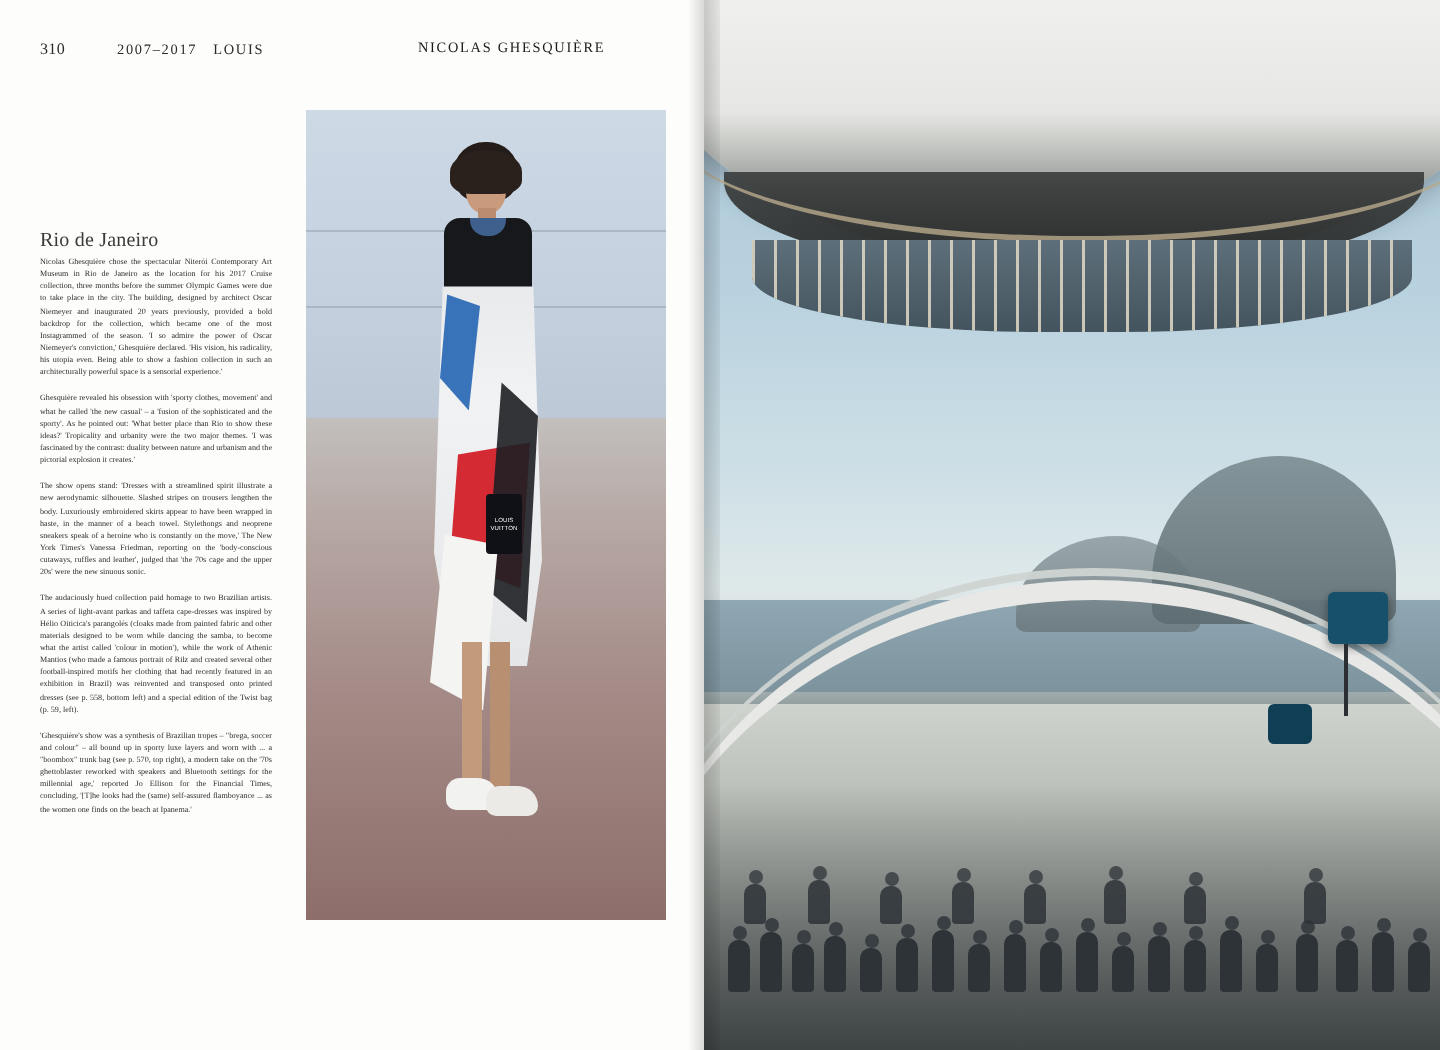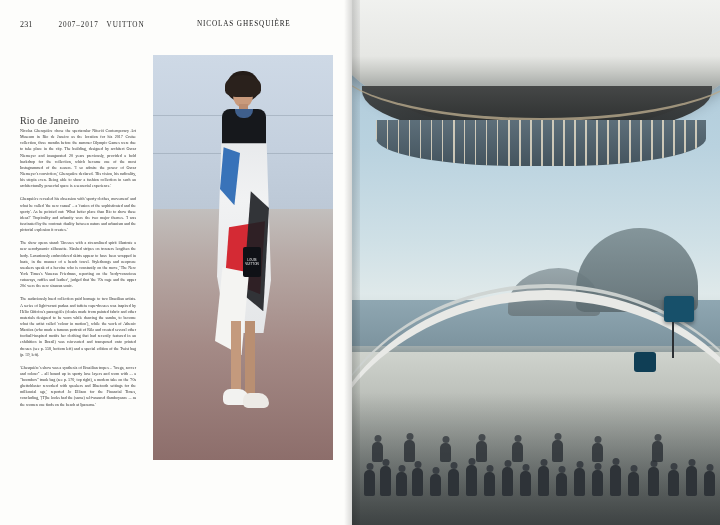--- a/index.html
+++ b/index.html
@@ -39,21 +39,21 @@
   .folio {
     font-size: 8px;
     letter-spacing: 0.02em;
     margin-right: 26px;
   }
   .rh-season {
     letter-spacing: 0.12em;
   }
   .rh-designer {
     position: absolute;
-    left: 197px;
+    left: 209px;
     top: 20px;
     font-size: 7.2px;
     letter-spacing: 0.12em;
   }
   
   .left-photo {
     position: absolute;
     left: 153px;
     top: 55px;
     width: 180px;
@@ -455,24 +455,24 @@
   }
 </style>
 </head>
 <body>
 
 <div class="spread">
 
   <div class="page-left">
 
     <div class="running-head">
-      <span class="folio">231</span>
+      <span class="folio">310</span>
       <span class="rh-season">2007–2017</span>
       <span style="width:8px"></span>
-      <span class="rh-season">VUITTON</span>
+      <span class="rh-season">LOUIS</span>
     </div>
     <div class="rh-designer">NICOLAS GHESQUIÈRE</div>
 
     <h1 class="headline">Rio de Janeiro</h1>
 
     <div class="col">
       <p>Nicolas Ghesquière chose the spectacular Niterói Contemporary Art Museum in Rio de Janeiro as the location for his 2017 Cruise collection, three months before the summer Olympic Games were due to take place in the city. The building, designed by architect Oscar Niemeyer and inaugurated 20 years previously, provided a bold backdrop for the collection, which became one of the most Instagrammed of the season. 'I so admire the power of Oscar Niemeyer's conviction,' Ghesquière declared. 'His vision, his radicality, his utopia even. Being able to show a fashion collection in such an architecturally powerful space is a sensorial experience.'</p>
       <p>Ghesquière revealed his obsession with 'sporty clothes, movement' and what he called 'the new casual' – a 'fusion of the sophisticated and the sporty'. As he pointed out: 'What better place than Rio to show these ideas?' Tropicality and urbanity were the two major themes. 'I was fascinated by the contrast: duality between nature and urbanism and the pictorial explosion it creates.'</p>
       <p>The show opens stand: 'Dresses with a streamlined spirit illustrate a new aerodynamic silhouette. Slashed stripes on trousers lengthen the body. Luxuriously embroidered skirts appear to have been wrapped in haste, in the manner of a beach towel. Stylethongs and neoprene sneakers speak of a heroine who is constantly on the move,' The New York Times's Vanessa Friedman, reporting on the 'body-conscious cutaways, ruffles and leather', judged that 'the 70s cage and the upper 20s' were the new sinuous sonic.</p>
       <p>The audaciously hued collection paid homage to two Brazilian artists. A series of light-avant parkas and taffeta cape-dresses was inspired by Hélio Oiticica's parangolés (cloaks made from painted fabric and other materials designed to be worn while dancing the samba, to become what the artist called 'colour in motion'), while the work of Athenic Mantios (who made a famous portrait of Rilz and created several other football-inspired motifs her clothing that had recently featured in an exhibition in Brazil) was reinvented and transposed onto printed dresses (see p. 558, bottom left) and a special edition of the Twist bag (p. 59, left).</p>

